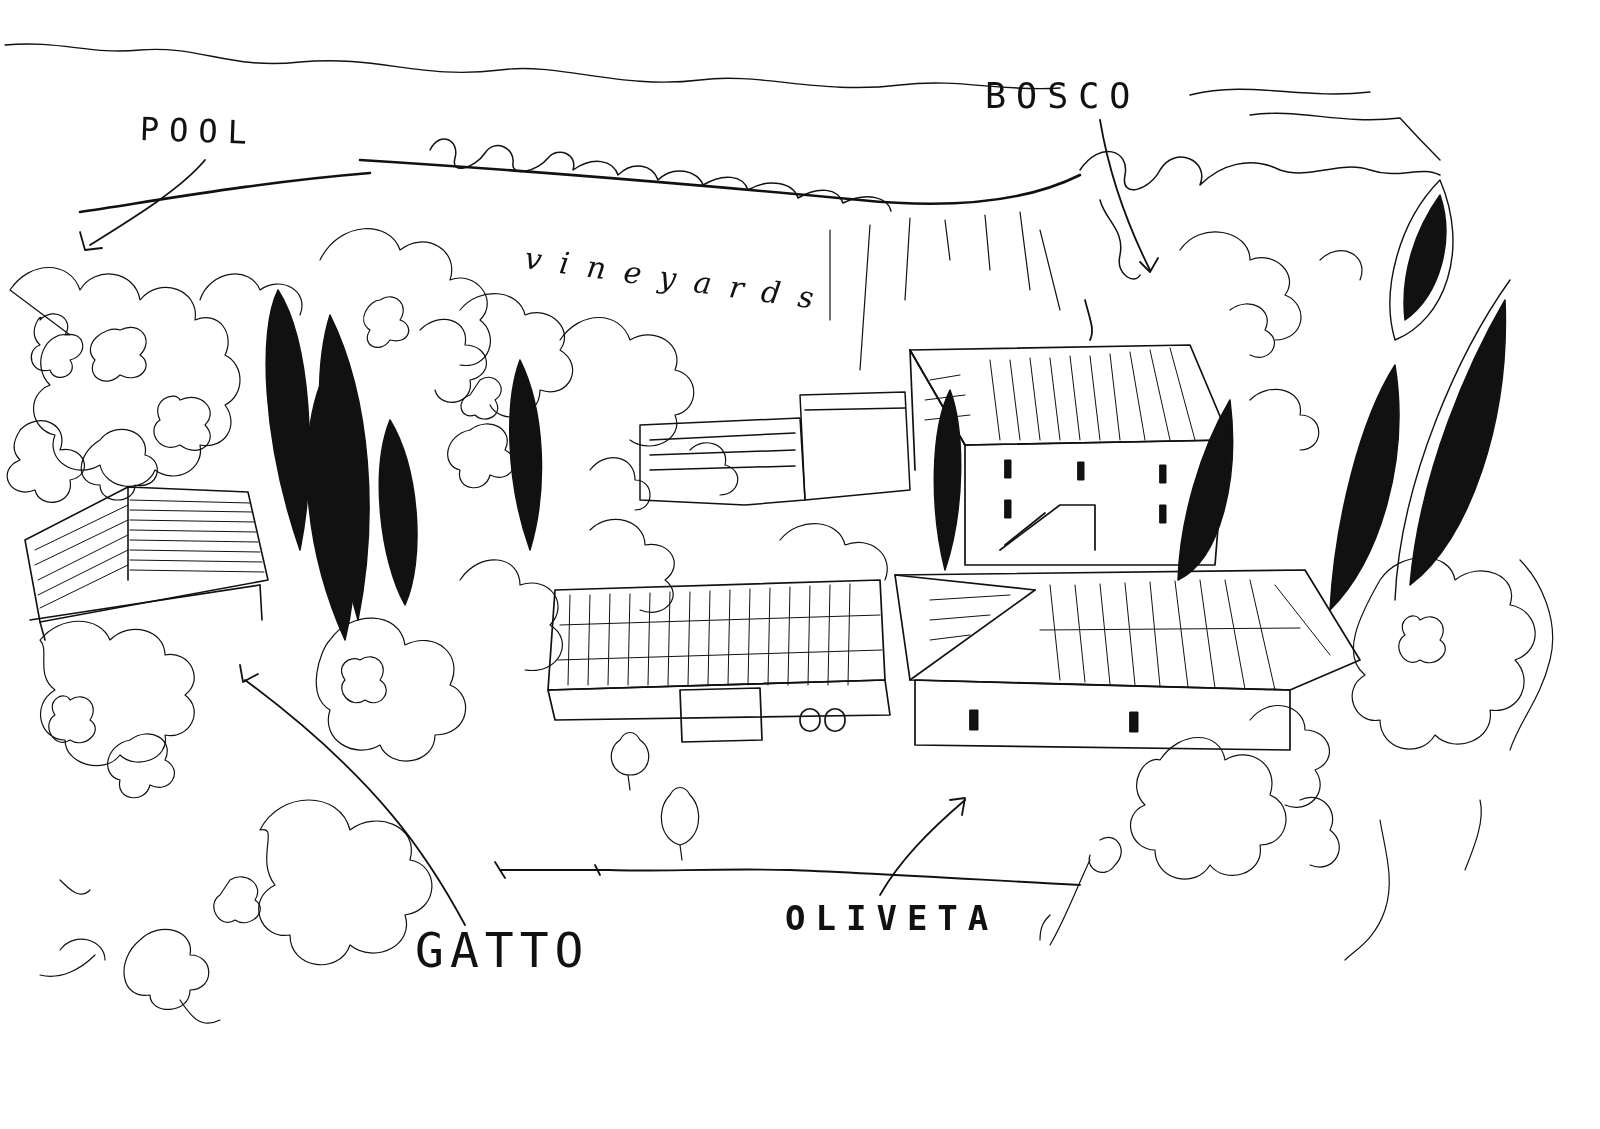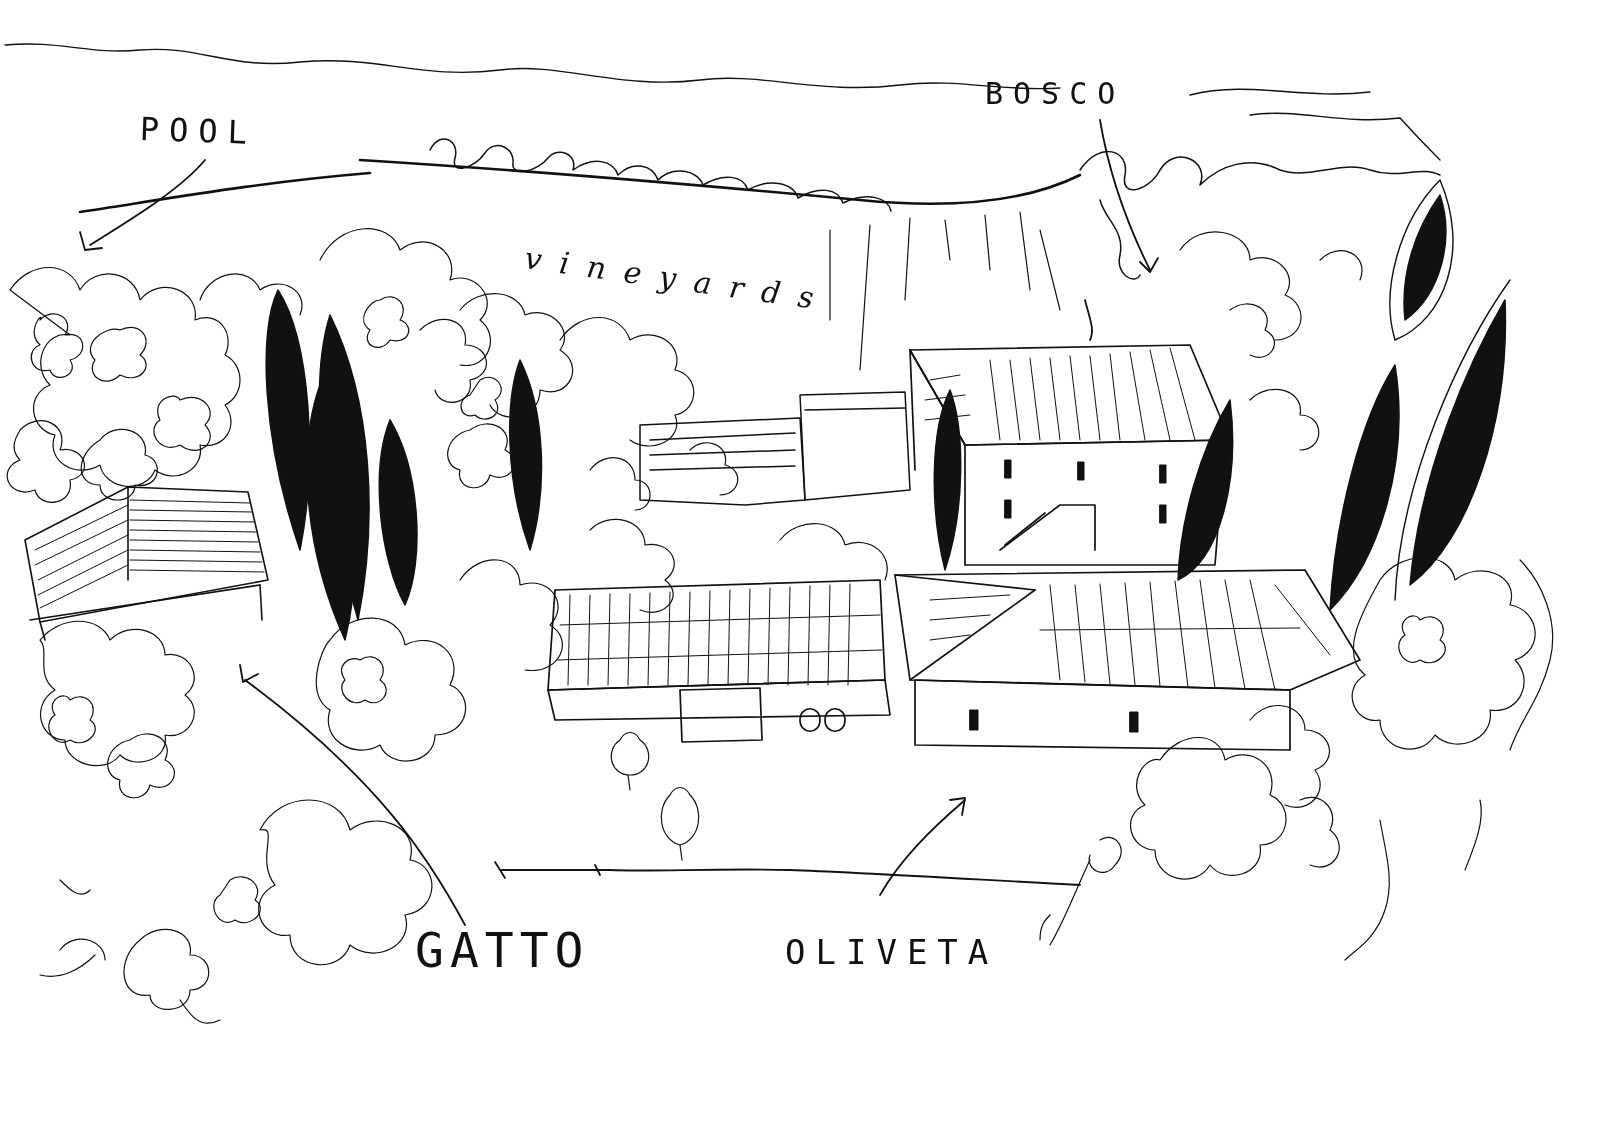--- a/index.html
+++ b/index.html
@@ -248,16 +248,16 @@
     <path d="M180 1000 c10 15 20 30 40 20"></path>
   </g>
 
   <g stroke-width="1.2">
     <path d="M1090 860 c-10 20 -25 60 -40 85"></path>
     <path d="M1040 940 c0 -15 5 -20 10 -25"></path>
   </g>
 </svg>
 
 <div class="lbl" style="left:140px;top:110px;font-size:32px;transform:rotate(2deg);">POOL</div>
-<div class="lbl" style="left:985px;top:76px;font-size:30px;">BOSCO</div>
+<div class="lbl" style="left:985px;top:76px;font-size:35px;">BOSCO</div>
 <div class="lbl" style="left:525px;top:240px;font-size:30px;letter-spacing:18px;transform:rotate(8deg);font-family:'DejaVu Serif',serif;font-style:italic;">vineyards</div>
 <div class="lbl" style="left:415px;top:922px;font-size:48px;letter-spacing:6px;">GATTO</div>
-<div class="lbl" style="left:785px;top:932px;font-size:34px;letter-spacing:10px;">OLIVETA</div>
+<div class="lbl" style="left:785px;top:898px;font-size:34px;letter-spacing:10px;font-weight:bold;">OLIVETA</div>
 
 </body></html>

